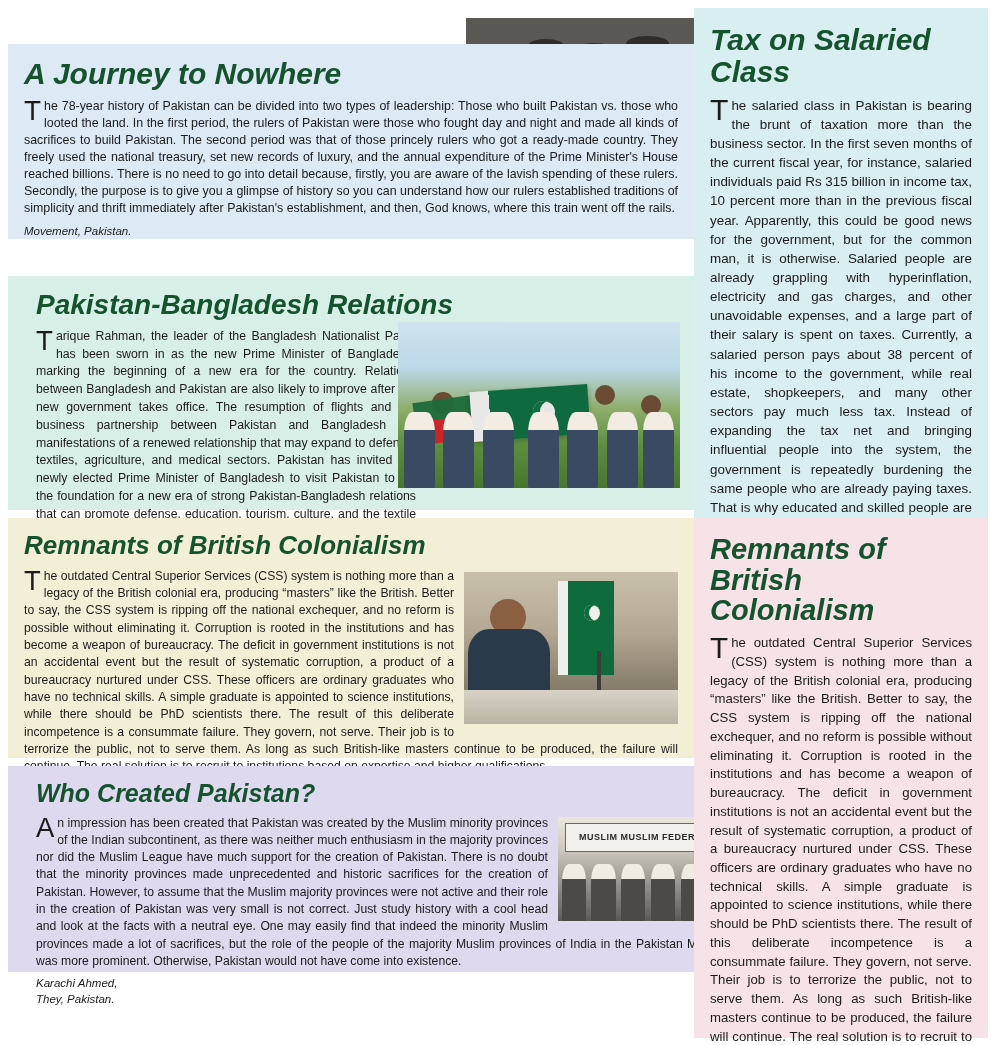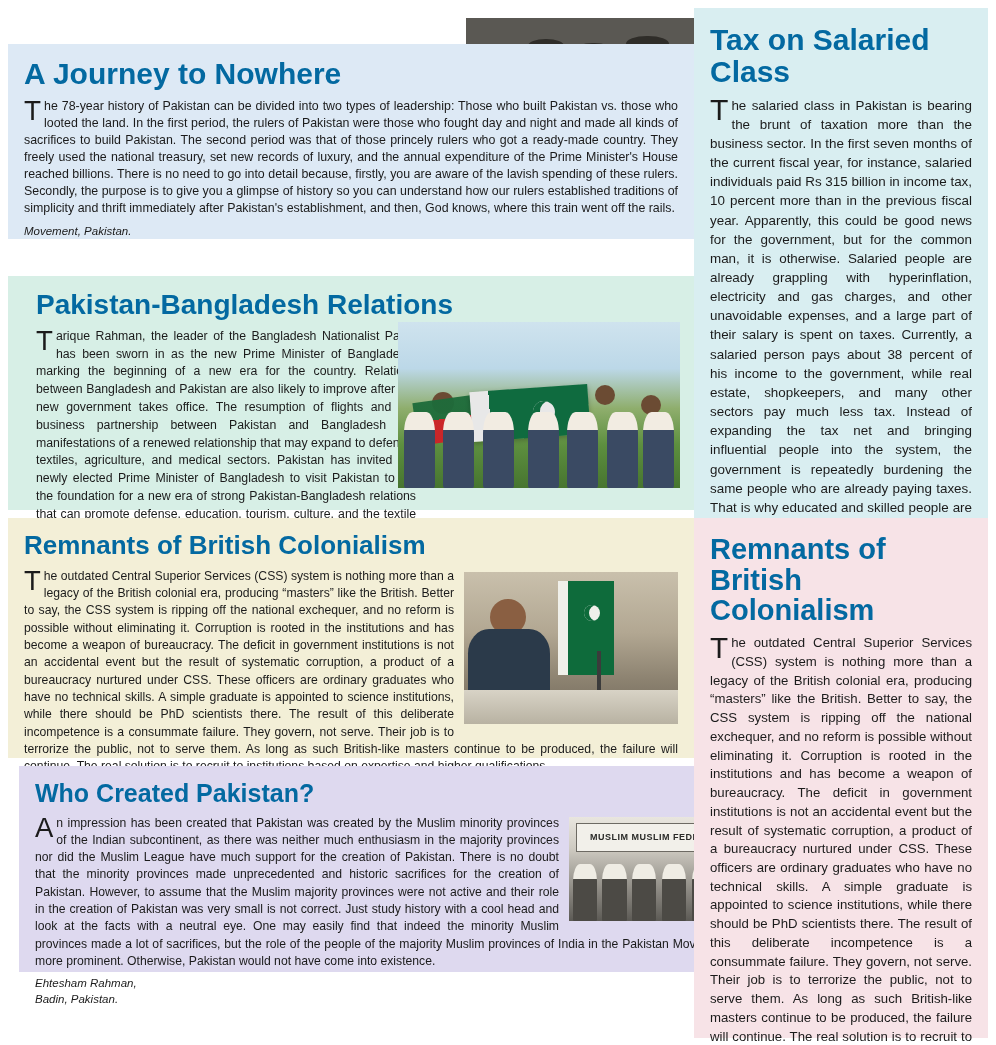--- a/index.html
+++ b/index.html
@@ -20,22 +20,23 @@
     width: 996px;
     height: 1045px;
   }
 
   
   .card {
     position: absolute;
     box-sizing: border-box;
   }
   .card .headline {
+    font-style: italic;
     font-weight: bold;
-    color: #0369a1;
+    color: #14532d;
     line-height: 1.06;
     margin: 0 0 8px 0;
   }
   .card .body {
     color: #1b1b1b;
     text-align: justify;
   }
   .card .body p {
     margin: 0;
   }
@@ -100,26 +101,26 @@
   #colonial .sig { font-size: 11.5px; margin-top: 6px; }
   #colonial .floatimg {
     float: right;
     width: 214px;
     height: 152px;
     shape-outside: margin-box;
     margin: 4px 0 2px 10px;
   }
 
   #whocreated {
-    left: 19px;
+    left: 8px;
     top: 766px;
     width: 752px;
     height: 206px;
     background: #ded9ef;
-    padding: 14px 16px 10px 16px;
+    padding: 14px 16px 10px 28px;
   }
   #whocreated .headline { font-size: 25px; }
   #whocreated .body { font-size: 12.2px; line-height: 1.42; }
   #whocreated .sig { font-size: 11.5px; margin-top: 6px; }
   #whocreated .floatimg {
     float: right;
     width: 186px;
     height: 104px;
     margin: 2px 0 4px 10px;
   }
@@ -354,22 +355,22 @@
           <div class="p" style="left:18%;"></div>
           <div class="p" style="left:34%;"></div>
           <div class="p" style="left:50%;"></div>
           <div class="p" style="left:66%;"></div>
           <div class="p" style="left:82%;"></div>
         </div>
       </div>
       <p class="dropcap">An impression has been created that Pakistan was created by the Muslim minority provinces of the Indian subcontinent, as there was neither much enthusiasm in the majority provinces nor did the Muslim League have much support for the creation of Pakistan. There is no doubt that the minority provinces made unprecedented and historic sacrifices for the creation of Pakistan. However, to assume that the Muslim majority provinces were not active and their role in the creation of Pakistan was very small is not correct. Just study history with a cool head and look at the facts with a neutral eye. One may easily find that indeed the minority Muslim provinces made a lot of sacrifices, but the role of the people of the majority Muslim provinces of India in the Pakistan Movement was more prominent. Otherwise, Pakistan would not have come into existence.</p>
     </div>
     <div class="sig">
-      <div>Ehtesham Rahman,</div>
-      <div>Badin, Pakistan.</div>
+      <div>Karachi Ahmed,</div>
+      <div>They, Pakistan.</div>
     </div>
   </div>
 
   <div class="card" id="tax">
     <h2 class="headline">Tax on Salaried Class</h2>
     <div class="body">
       <p class="dropcap">The salaried class in Pakistan is bearing the brunt of taxation more than the business sector. In the first seven months of the current fiscal year, for instance, salaried individuals paid Rs 315 billion in income tax, 10 percent more than in the previous fiscal year. Apparently, this could be good news for the government, but for the common man, it is otherwise. Salaried people are already grappling with hyperinflation, electricity and gas charges, and other unavoidable expenses, and a large part of their salary is spent on taxes. Currently, a salaried person pays about 38 percent of his income to the government, while real estate, shopkeepers, and many other sectors pay much less tax. Instead of expanding the tax net and bringing influential people into the system, the government is repeatedly burdening the same people who are already paying taxes. That is why educated and skilled people are leaving the country in droves. Last year, for example, about 762,000 Pakistanis left the country, of which more than 250,000 were skilled and highly educated.</p>
     </div>
     <div class="sig">
       <div>Ain-ul-Haque,</div>

